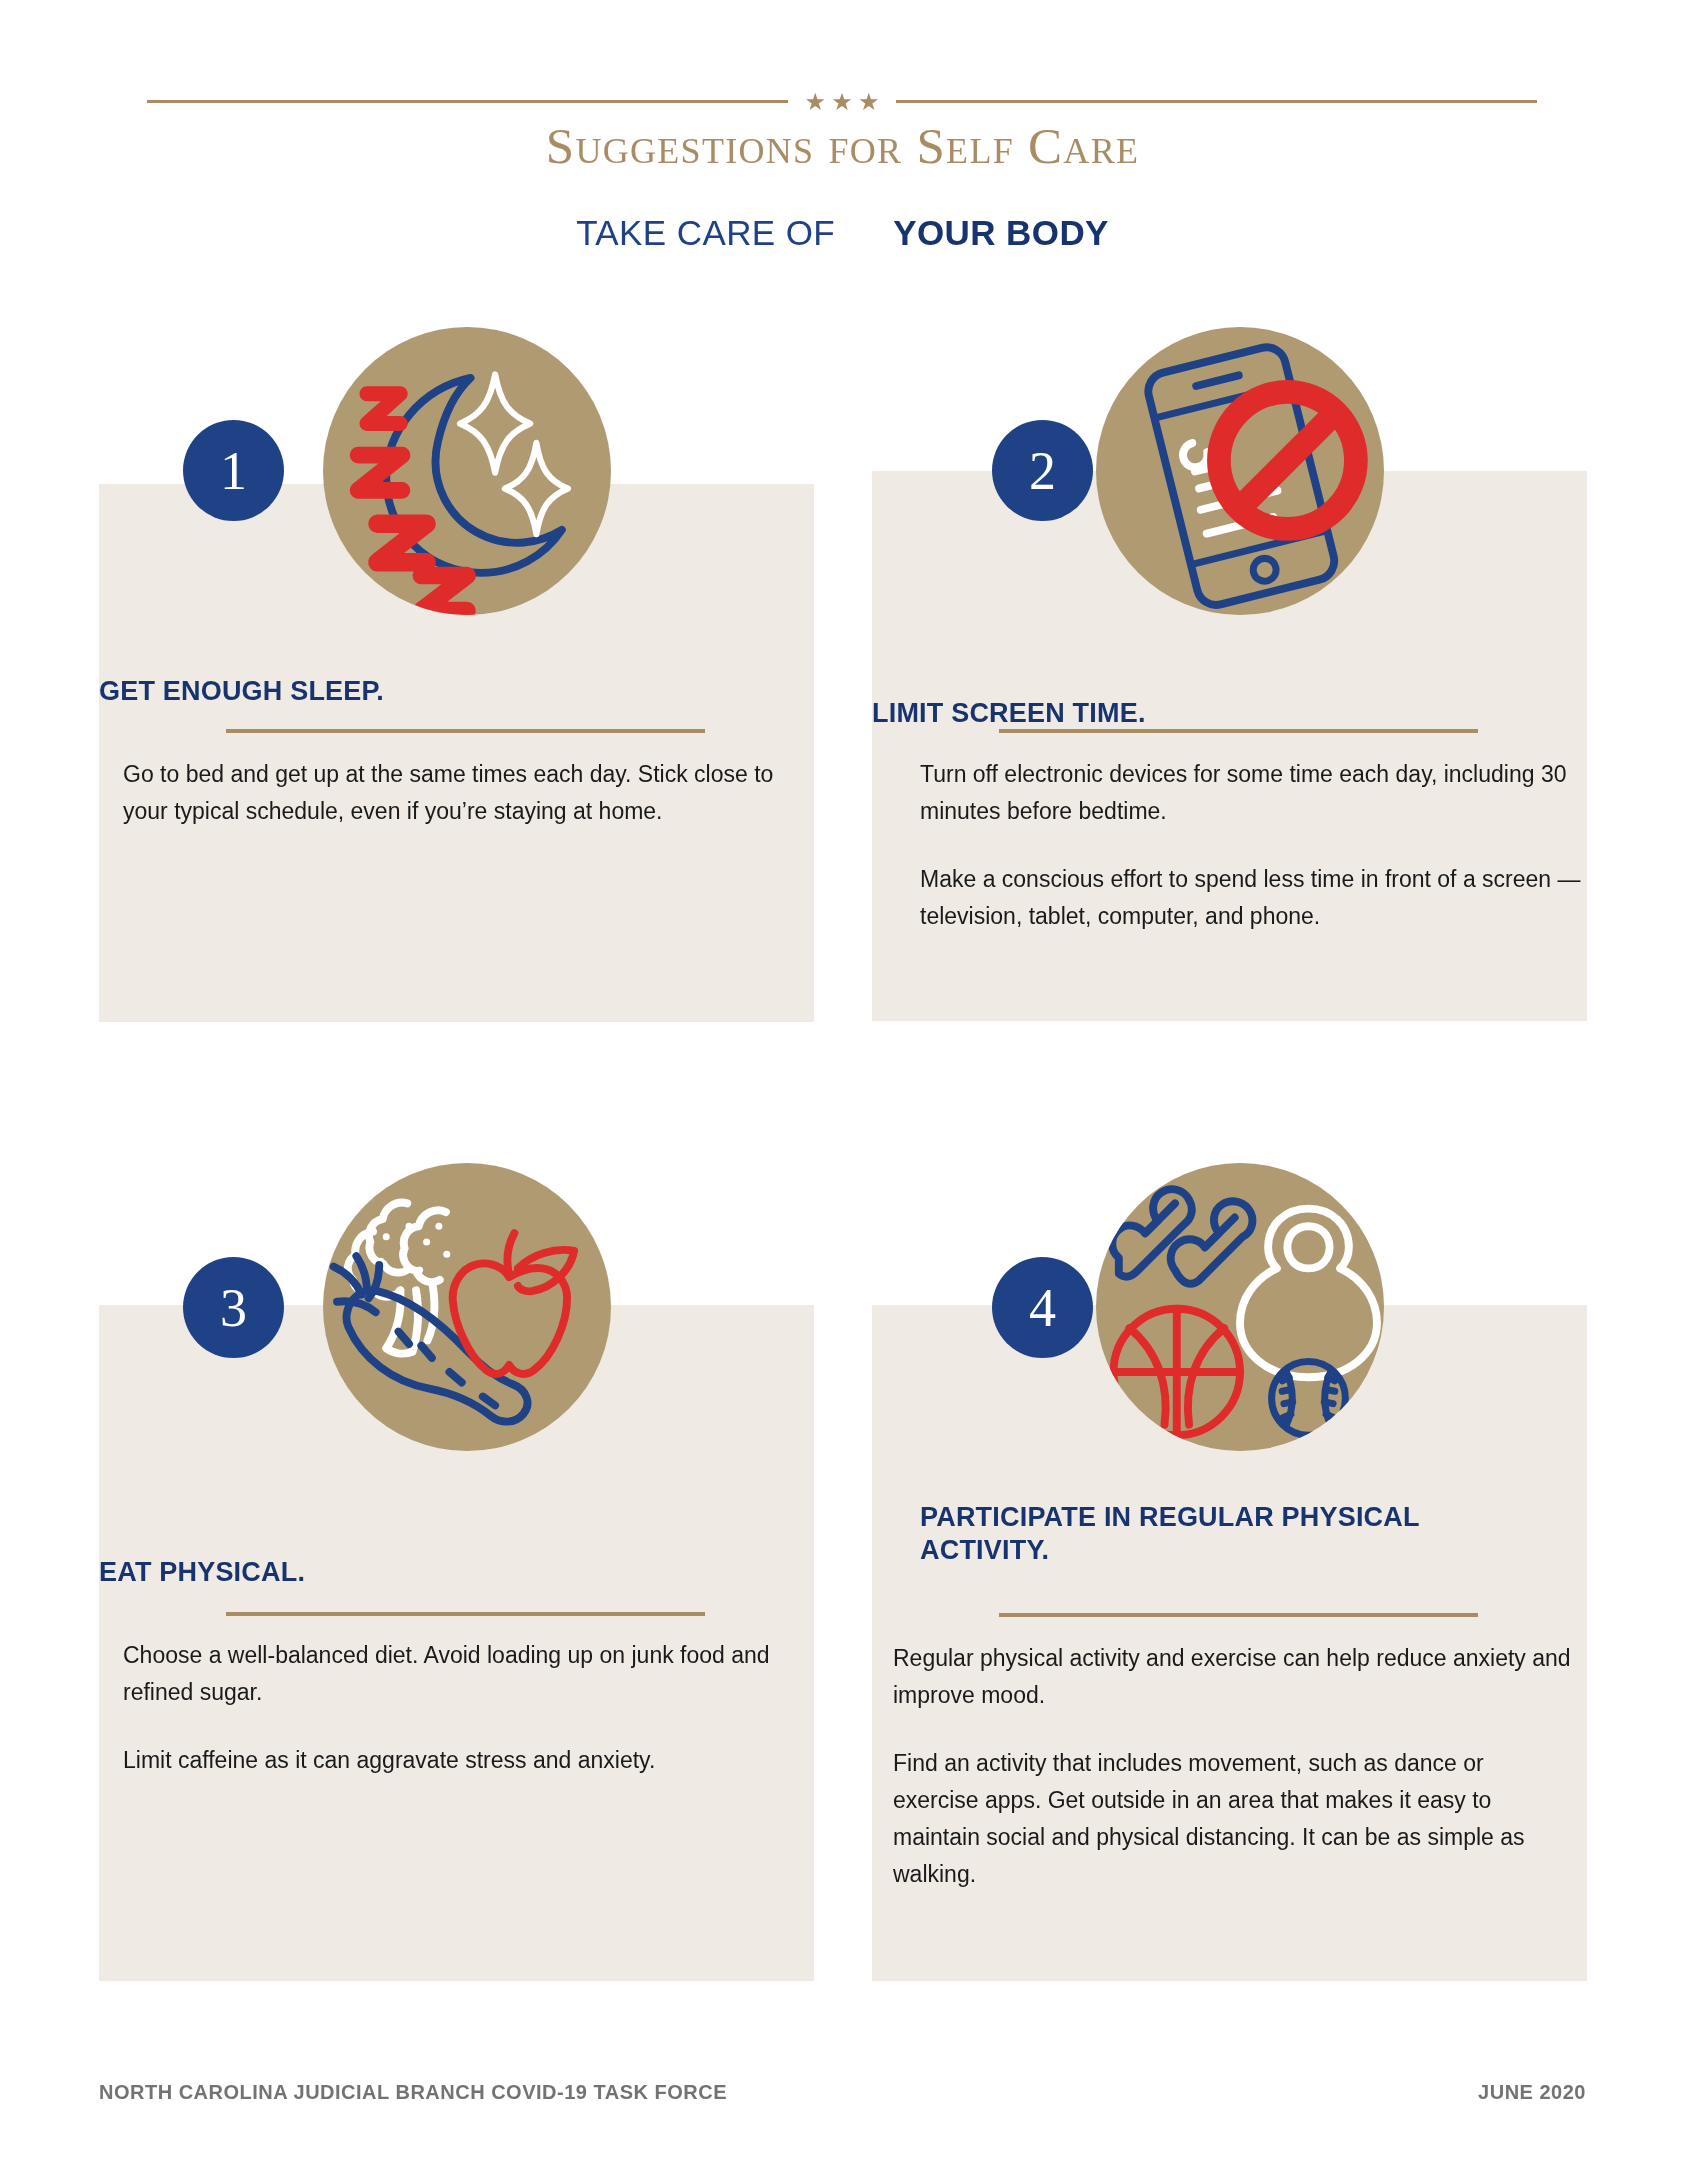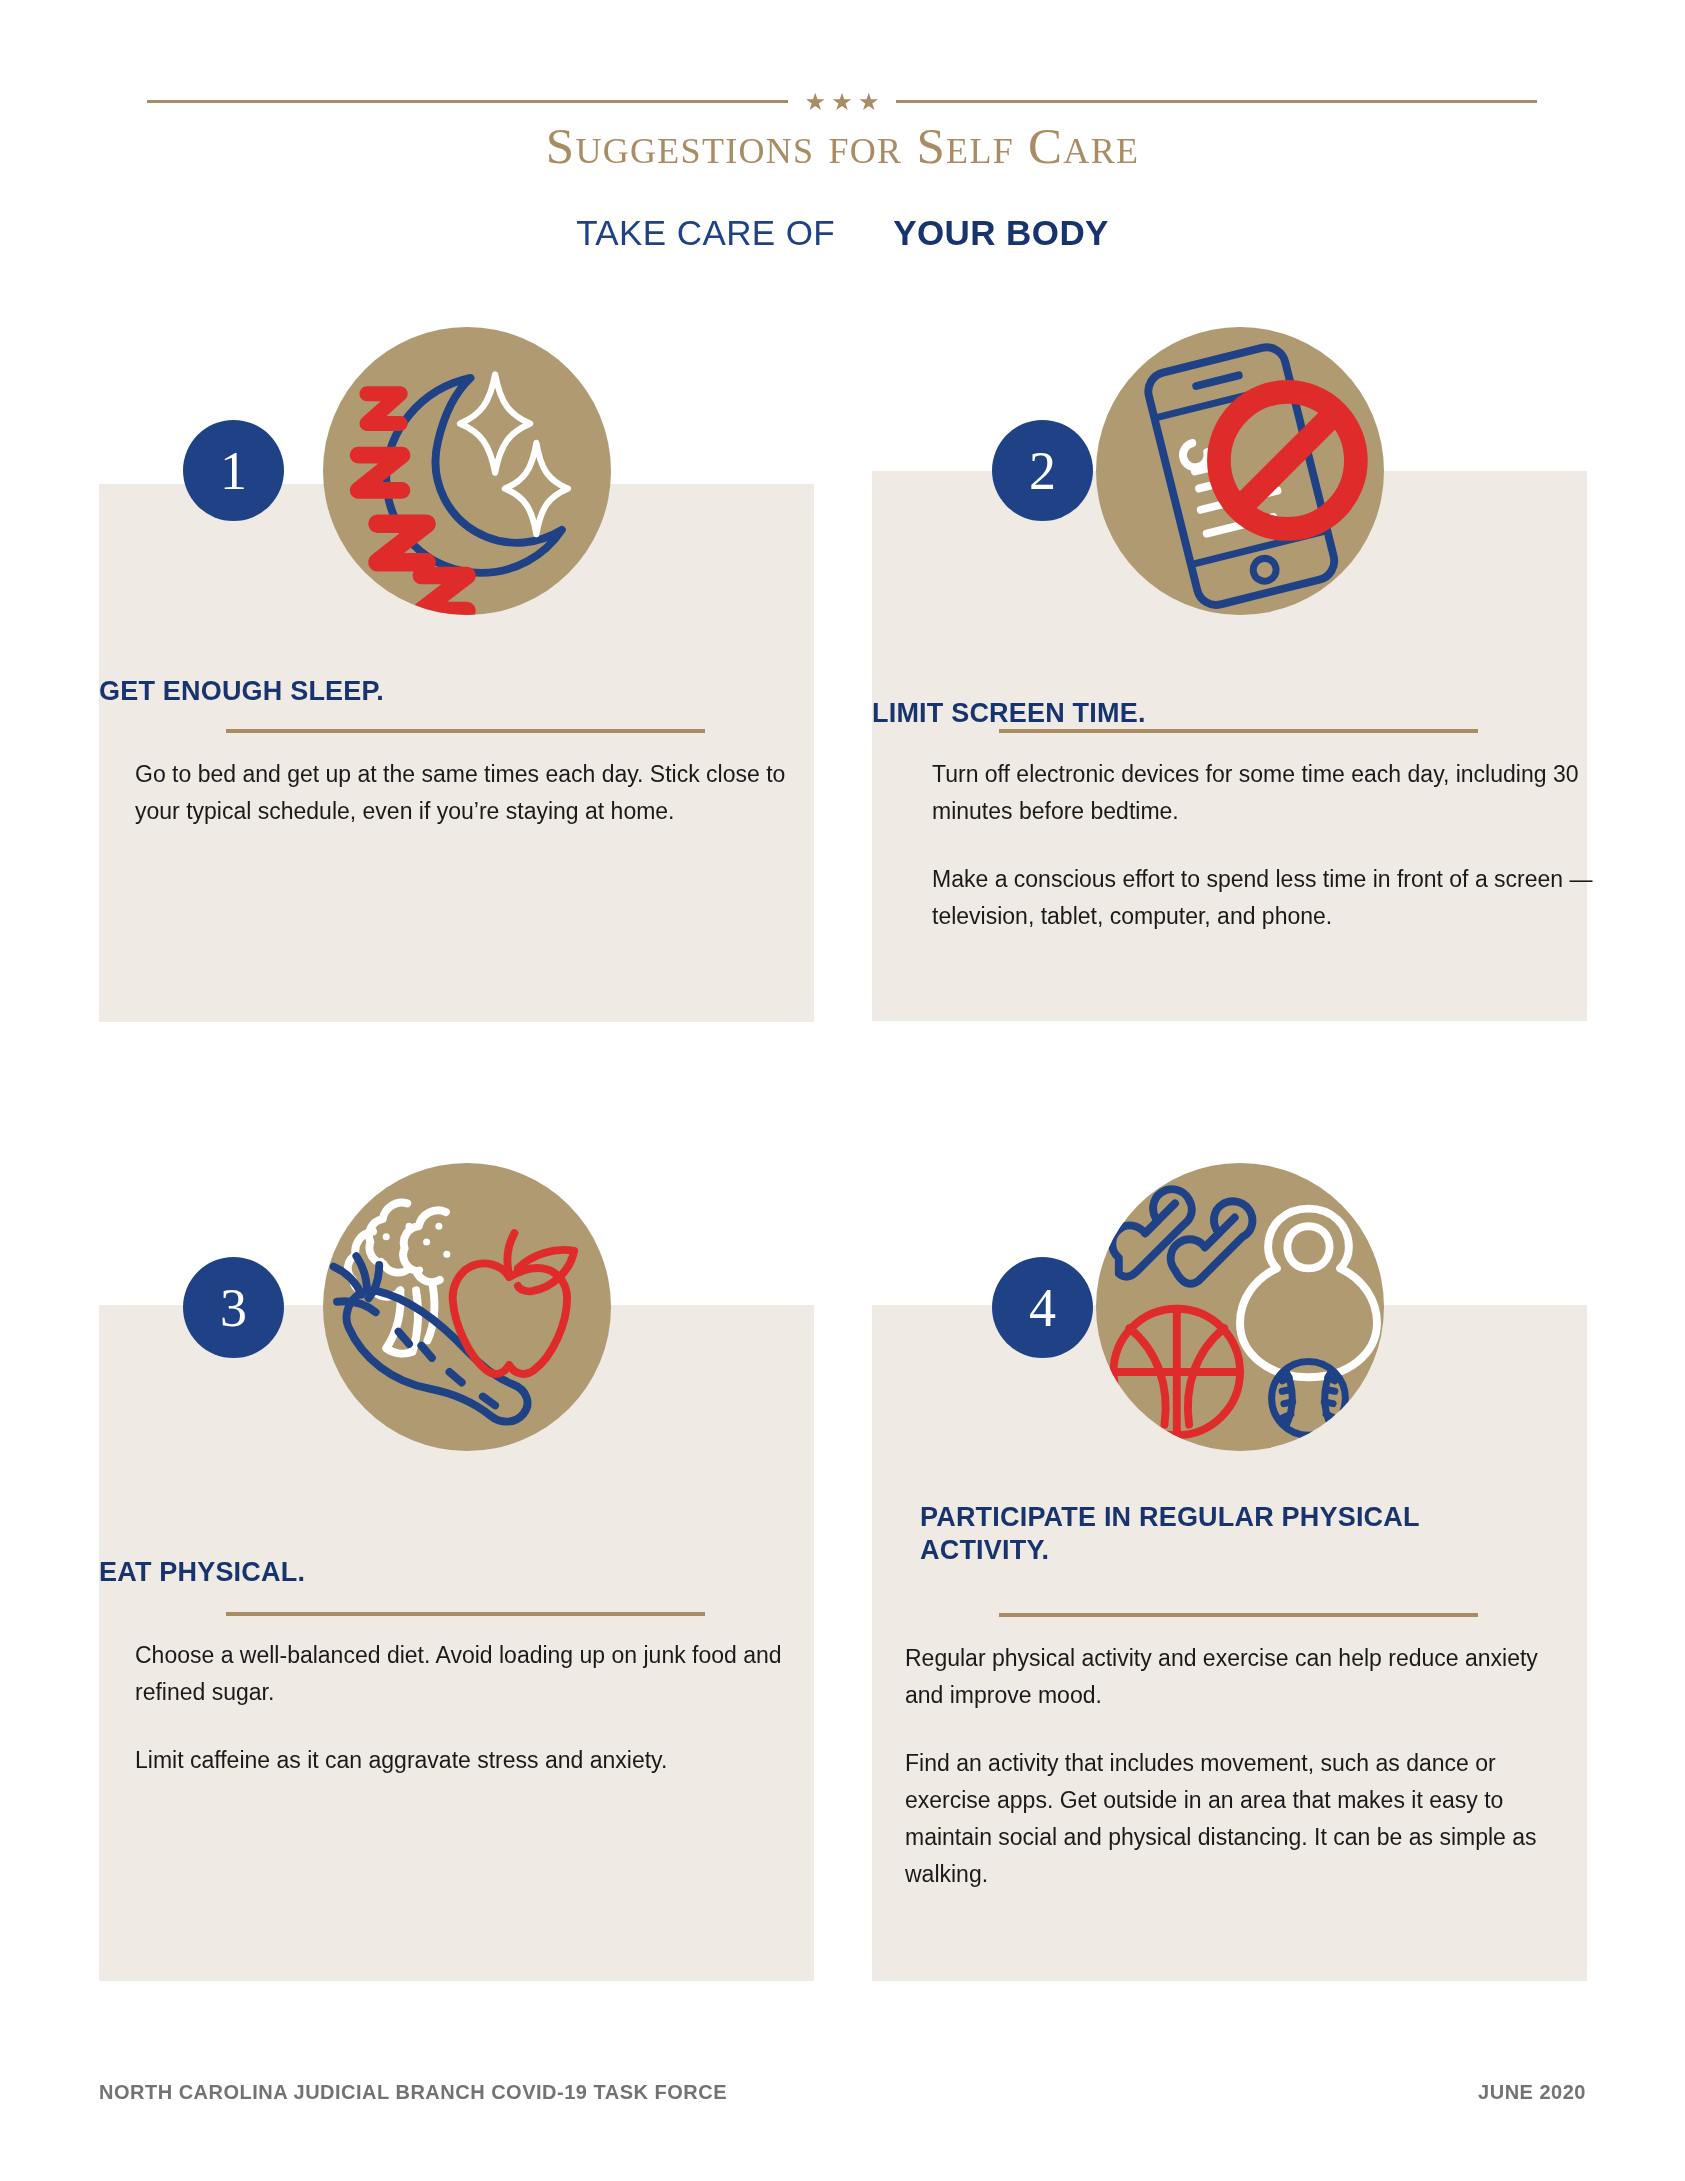--- a/index.html
+++ b/index.html
@@ -115,21 +115,21 @@
     position: absolute;
     height: 4.4px;
     background: #A98C63;
   }
   .card-body {
     position: absolute;
     color: #1a1a1a;
     font-size: 23px;
     line-height: 1.62;
   }
-  .card-body p { margin: 0 0 30px 12px; }
+  .card-body p { margin: 0 0 30px 0; }
   .card-body p:last-child { margin-bottom: 0; }
 
   
   .footer {
     position: absolute;
     left: 99px;
     right: 99px;
     top: 2080px;
     height: 24.6px;
     display: flex;

